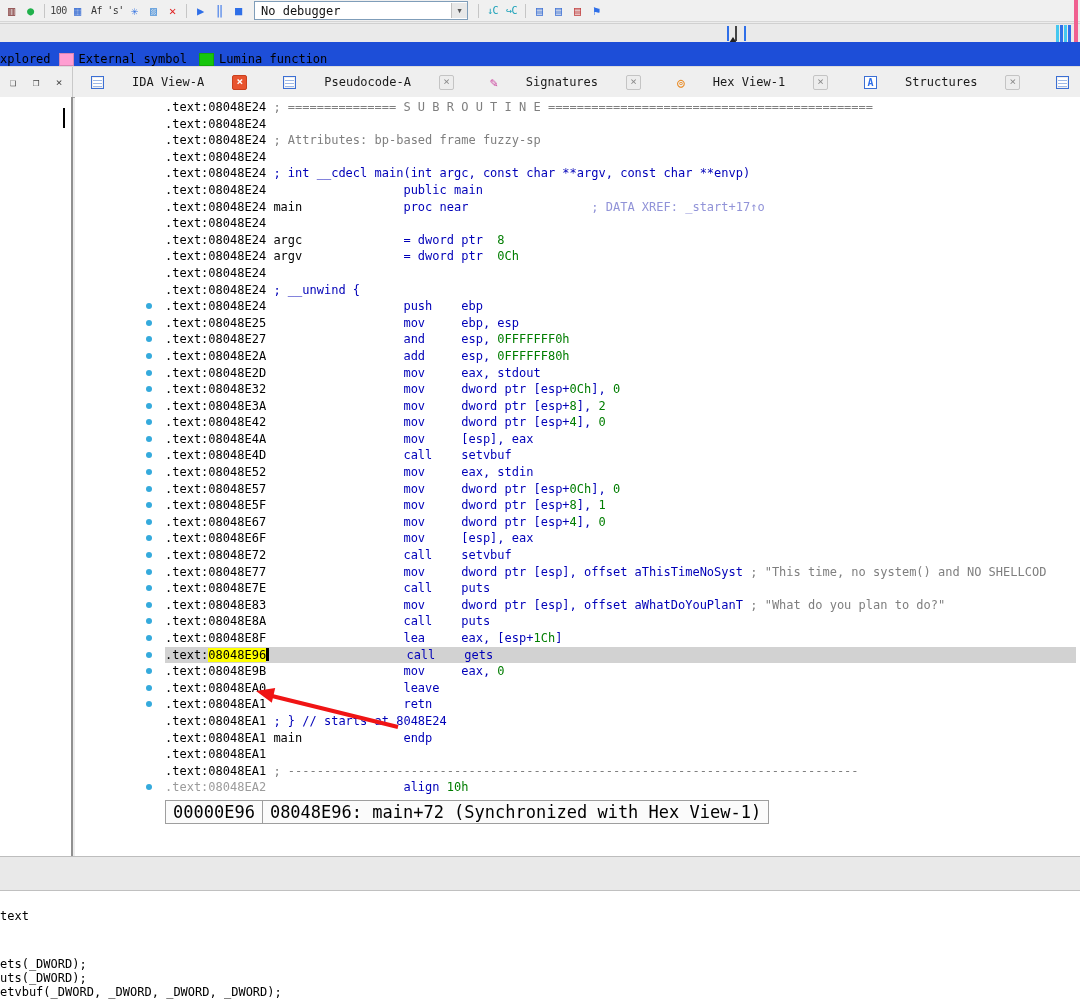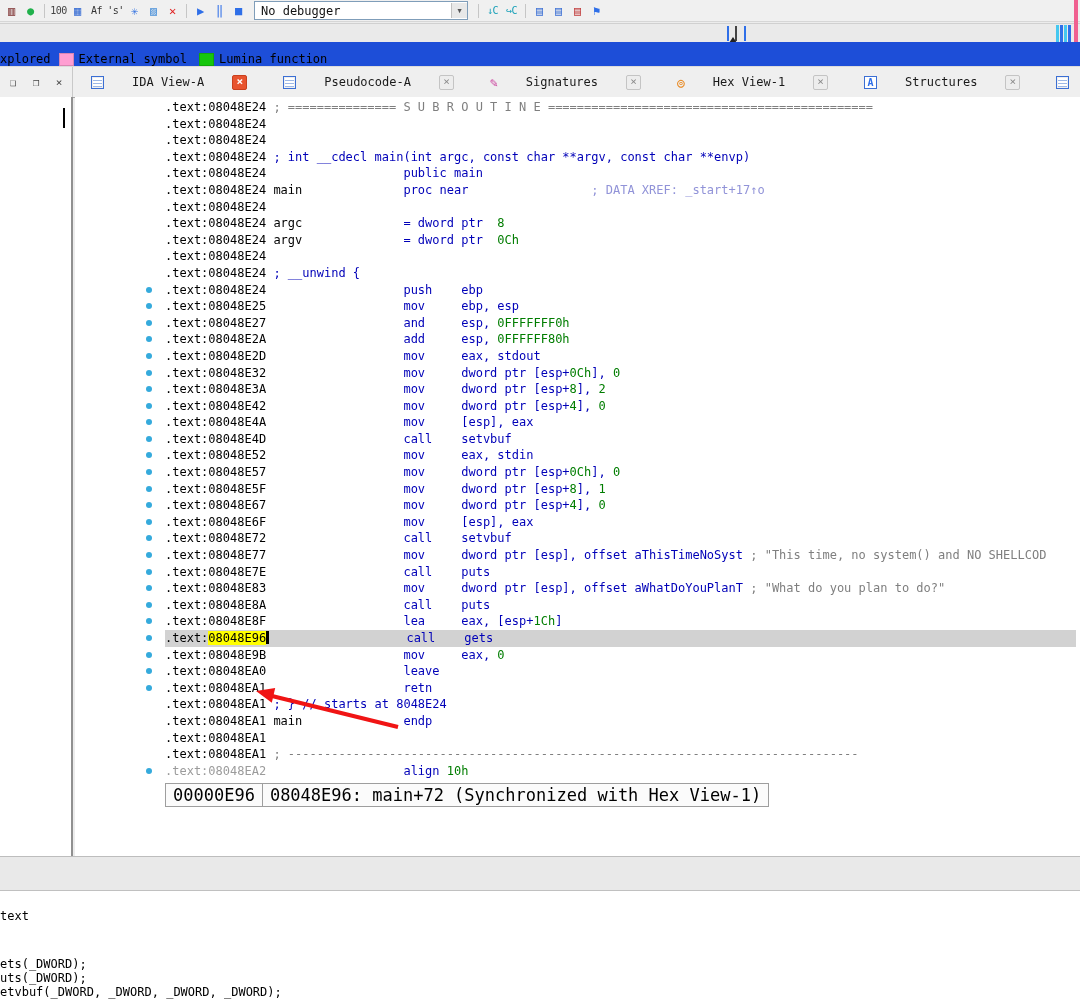--- a/index.html
+++ b/index.html
@@ -181,20 +181,21 @@
   </div>
 
   <div id="content">
     <div id="left-panel">
       <div id="left-caret"></div>
     </div>
     <div id="disasm">
       <div id="dlines">
           <div class="dline"><span class="sa">.text:08048E24 </span><span class="sc">; =============== S U B R O U T I N E =============================================</span></div>
           <div class="dline"><span class="sa">.text:08048E24</span></div>
+          <div class="dline"><span class="sa">.text:08048E24 </span><span class="sc">; Attributes: bp-based frame fuzzy-sp</span></div>
           <div class="dline"><span class="sa">.text:08048E24</span></div>
           <div class="dline"><span class="sa">.text:08048E24 </span><span class="sk">; int __cdecl main(int argc, const char **argv, const char **envp)</span></div>
           <div class="dline"><span class="sa">.text:08048E24 </span><span class="sk">                  public main</span></div>
           <div class="dline"><span class="sa">.text:08048E24 </span><span class="sm">main              </span><span class="sk">proc near</span><span class="sx">                 ; DATA XREF: _start+17↑o</span></div>
           <div class="dline"><span class="sa">.text:08048E24</span></div>
           <div class="dline"><span class="sa">.text:08048E24 </span><span class="sm">argc              </span><span class="sk">= dword ptr  </span><span class="sn">8</span></div>
           <div class="dline"><span class="sa">.text:08048E24 </span><span class="sm">argv              </span><span class="sk">= dword ptr  </span><span class="sn">0Ch</span></div>
           <div class="dline"><span class="sa">.text:08048E24</span></div>
           <div class="dline"><span class="sa">.text:08048E24 </span><span class="sk">; __unwind {</span></div>
           <div class="dline"><span class="dot"></span><span class="sa">.text:08048E24 </span><span class="sk">                  push    ebp</span></div>

